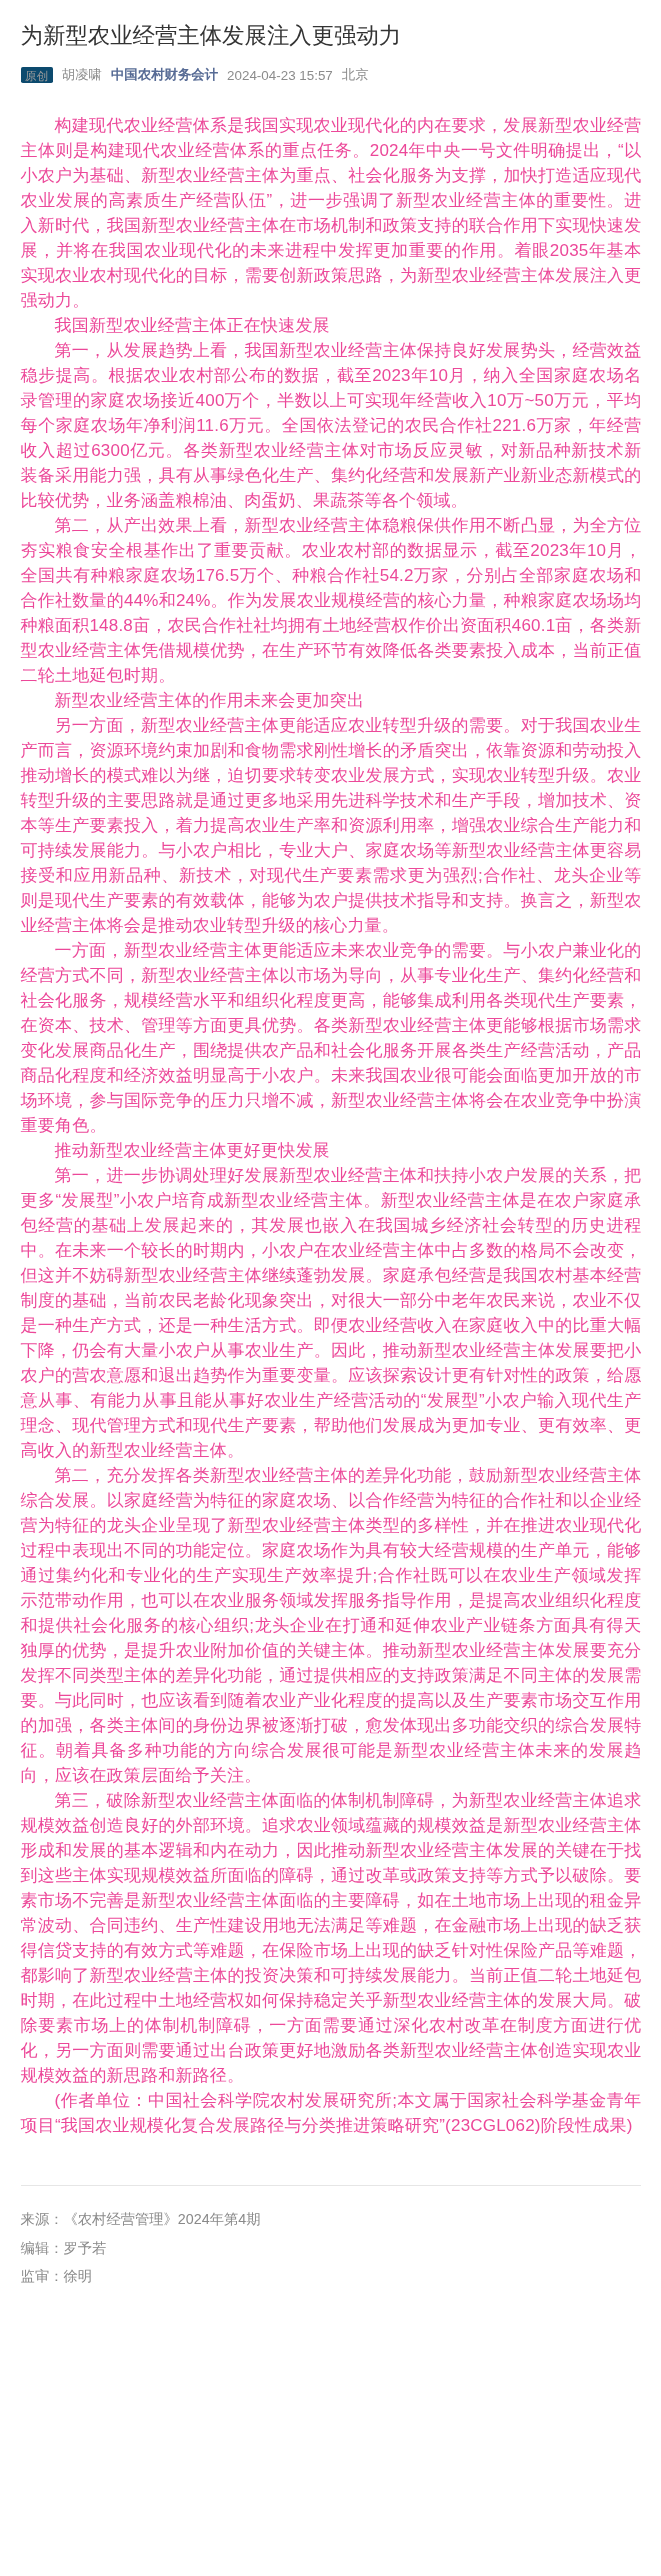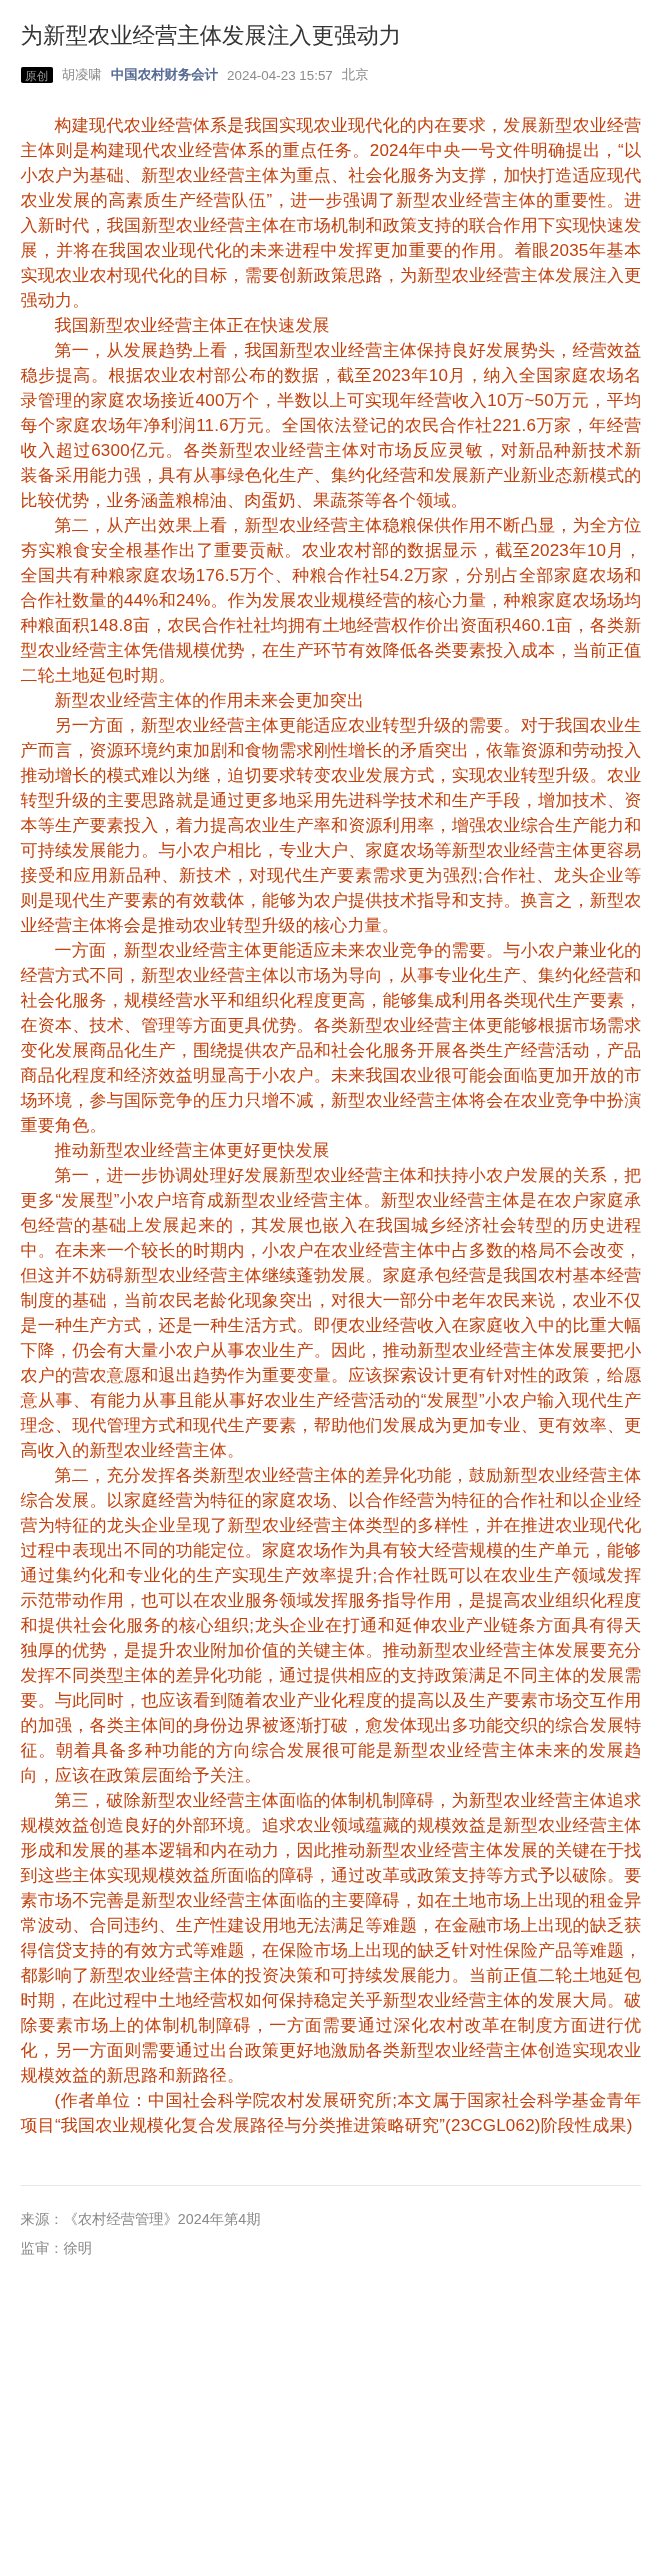--- a/index.html
+++ b/index.html
@@ -14,28 +14,28 @@
     font-size:22.4px; line-height:1.4; color:#333333;
     font-weight:400; margin:5.4px 0 0 0;
   }
 
   .meta {
     margin-top:15px; font-size:13.4px; color:#8c8c8c;
     display:flex; align-items:center; white-space:nowrap;
   }
   .meta > * { margin-right:9px; }
   .tag {
-    background:#000000; color:#9b9b9b; font-size:11.6px;
+    background:#0c4a6e; color:#9b9b9b; font-size:11.6px;
     padding:0.9px 4.5px; border-radius:1.8px; line-height:15px;
   }
   .account { color:#576b95; font-weight:600; }
 
   .article-body {
     margin-top:29px;
-    color:#c2410c; font-size:17px; line-height:25px;
+    color:#ec4899; font-size:17px; line-height:25px;
     text-align:justify; letter-spacing:0.2px;
   }
   .article-body p { margin:0; padding:0; }
   .para   { text-indent:2em; }
   .heading{ text-indent:2em; font-weight:400; }
   .note   { text-indent:2em; }
 
   .divider {
     border:none; border-top:0.9px solid #e6e6e6;
     margin:47px 0 25px 0;
@@ -73,17 +73,18 @@
       <p class="para">第一，进一步协调处理好发展新型农业经营主体和扶持小农户发展的关系，把更多“发展型”小农户培育成新型农业经营主体。新型农业经营主体是在农户家庭承包经营的基础上发展起来的，其发展也嵌入在我国城乡经济社会转型的历史进程中。在未来一个较长的时期内，小农户在农业经营主体中占多数的格局不会改变，但这并不妨碍新型农业经营主体继续蓬勃发展。家庭承包经营是我国农村基本经营制度的基础，当前农民老龄化现象突出，对很大一部分中老年农民来说，农业不仅是一种生产方式，还是一种生活方式。即便农业经营收入在家庭收入中的比重大幅下降，仍会有大量小农户从事农业生产。因此，推动新型农业经营主体发展要把小农户的营农意愿和退出趋势作为重要变量。应该探索设计更有针对性的政策，给愿意从事、有能力从事且能从事好农业生产经营活动的“发展型”小农户输入现代生产理念、现代管理方式和现代生产要素，帮助他们发展成为更加专业、更有效率、更高收入的新型农业经营主体。</p>
       <p class="para">第二，充分发挥各类新型农业经营主体的差异化功能，鼓励新型农业经营主体综合发展。以家庭经营为特征的家庭农场、以合作经营为特征的合作社和以企业经营为特征的龙头企业呈现了新型农业经营主体类型的多样性，并在推进农业现代化过程中表现出不同的功能定位。家庭农场作为具有较大经营规模的生产单元，能够通过集约化和专业化的生产实现生产效率提升;合作社既可以在农业生产领域发挥示范带动作用，也可以在农业服务领域发挥服务指导作用，是提高农业组织化程度和提供社会化服务的核心组织;龙头企业在打通和延伸农业产业链条方面具有得天独厚的优势，是提升农业附加价值的关键主体。推动新型农业经营主体发展要充分发挥不同类型主体的差异化功能，通过提供相应的支持政策满足不同主体的发展需要。与此同时，也应该看到随着农业产业化程度的提高以及生产要素市场交互作用的加强，各类主体间的身份边界被逐渐打破，愈发体现出多功能交织的综合发展特征。朝着具备多种功能的方向综合发展很可能是新型农业经营主体未来的发展趋向，应该在政策层面给予关注。</p>
       <p class="para">第三，破除新型农业经营主体面临的体制机制障碍，为新型农业经营主体追求规模效益创造良好的外部环境。追求农业领域蕴藏的规模效益是新型农业经营主体形成和发展的基本逻辑和内在动力，因此推动新型农业经营主体发展的关键在于找到这些主体实现规模效益所面临的障碍，通过改革或政策支持等方式予以破除。要素市场不完善是新型农业经营主体面临的主要障碍，如在土地市场上出现的租金异常波动、合同违约、生产性建设用地无法满足等难题，在金融市场上出现的缺乏获得信贷支持的有效方式等难题，在保险市场上出现的缺乏针对性保险产品等难题，都影响了新型农业经营主体的投资决策和可持续发展能力。当前正值二轮土地延包时期，在此过程中土地经营权如何保持稳定关乎新型农业经营主体的发展大局。破除要素市场上的体制机制障碍，一方面需要通过深化农村改革在制度方面进行优化，另一方面则需要通过出台政策更好地激励各类新型农业经营主体创造实现农业规模效益的新思路和新路径。</p>
       <p class="note">(作者单位：中国社会科学院农村发展研究所;本文属于国家社会科学基金青年项目“我国农业规模化复合发展路径与分类推进策略研究”(23CGL062)阶段性成果)</p>
     </div>
 
   <hr class="divider">
 
   <div class="footer">
     <p>来源：《农村经营管理》2024年第4期</p>
+    <p>编辑：罗予若</p>
     <p>监审：徐明</p>
   </div>
 
 </div>
 
 
 </body></html>

